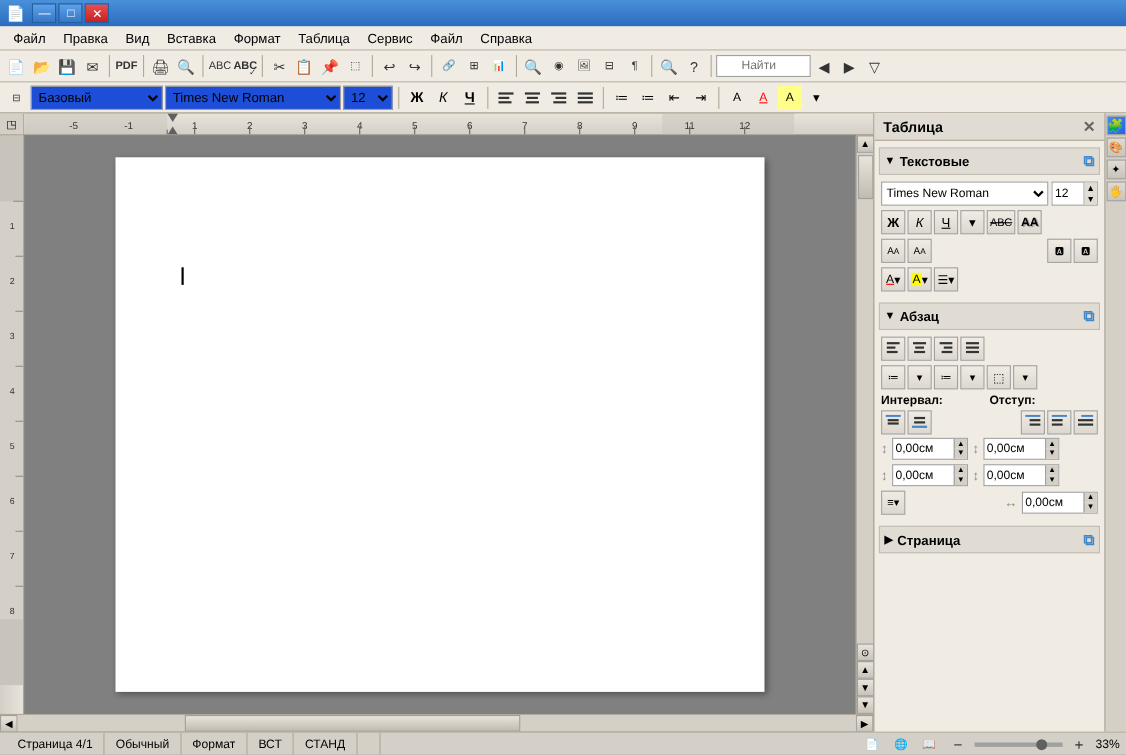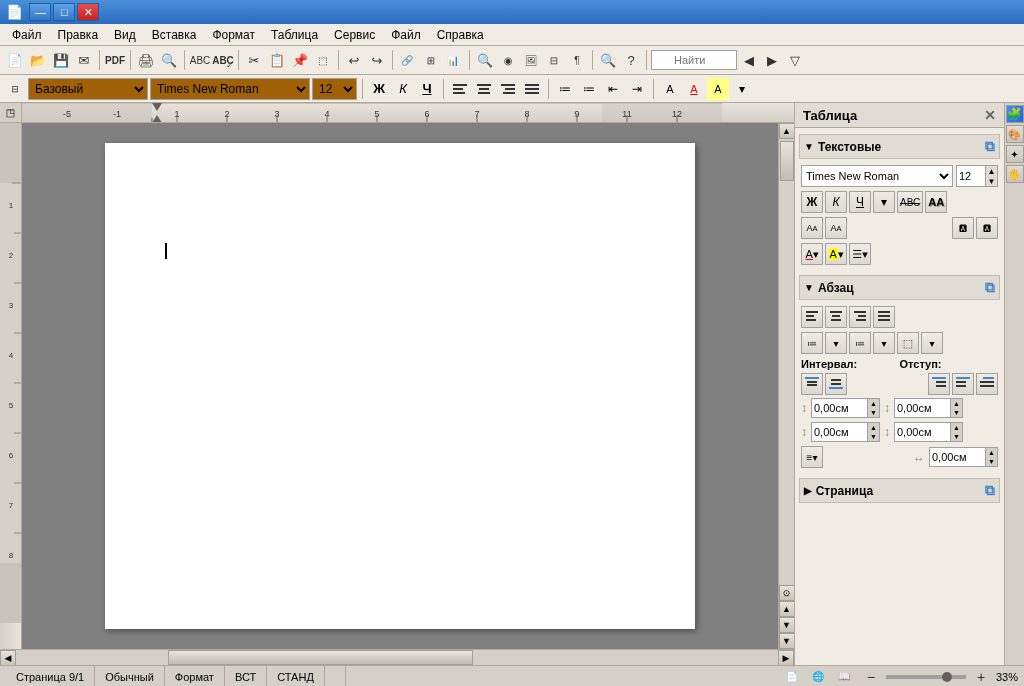--- a/index.html
+++ b/index.html
@@ -78,21 +78,21 @@
       align-items: center;
       padding: 2px 4px;
       height: 28px;
       gap: 2px;
       background: #f0ece4;
       border-bottom: 1px solid #b0a898;
     }
     .fmt-select {
       height: 22px;
       border: 1px solid #a0a0a0;
-      background: #a16207;
+      background: #1d4ed8;
       font-size: 12px;
       padding: 0 2px;
     }
     .style-select { width: 120px; }
     .font-select { width: 160px; }
     .size-select { width: 45px; }
     .fmt-btn {
       width: 22px; height: 22px;
       border: 1px solid transparent;
       background: transparent;
@@ -900,21 +900,21 @@
   <div class="sidebar-icons">
     <div class="side-icon" style="background:linear-gradient(135deg,#4488ff,#2266dd);color:white;font-size:12px;">🧩</div>
     <div class="side-icon">🎨</div>
     <div class="side-icon">✦</div>
     <div class="side-icon">🖐</div>
   </div>
 
 </div>
 
 <div class="status-bar">
-  <div class="status-item">Страница 9/1</div>
+  <div class="status-item">Страница 4/1</div>
   <div class="status-item">Обычный</div>
   <div class="status-item">Формат</div>
   <div class="status-item">ВСТ</div>
   <div class="status-item">СТАНД</div>
   <div class="status-item"></div>
   <div class="status-right">
 
     <div class="tb-btn" style="font-size:10px;">📄</div>
     <div class="tb-btn" style="font-size:10px;">🌐</div>
     <div class="tb-btn" style="font-size:10px;">📖</div>

